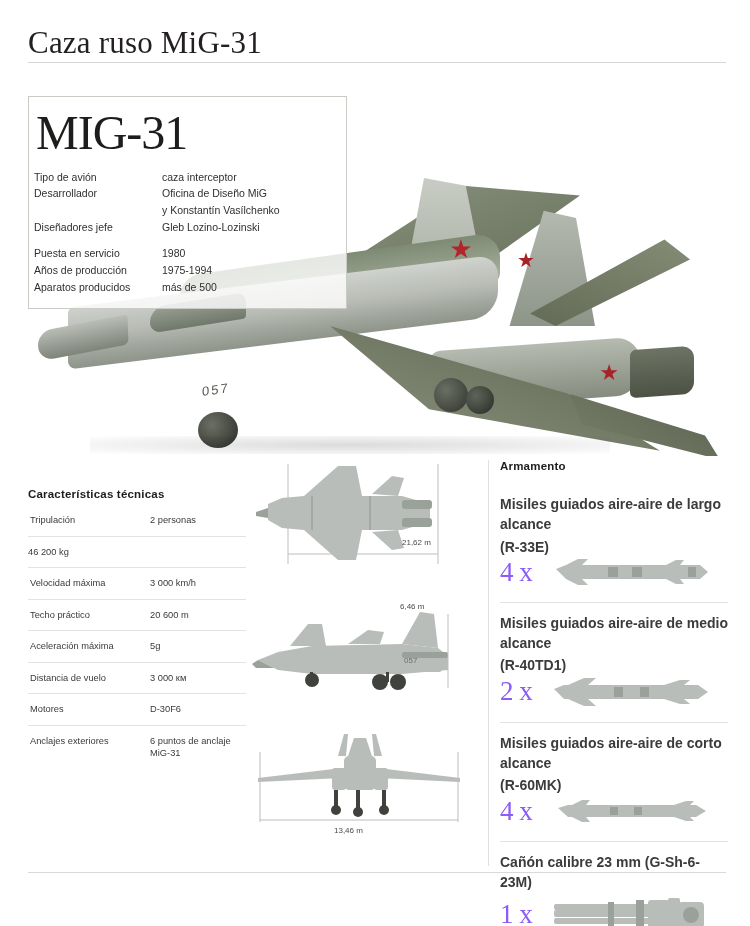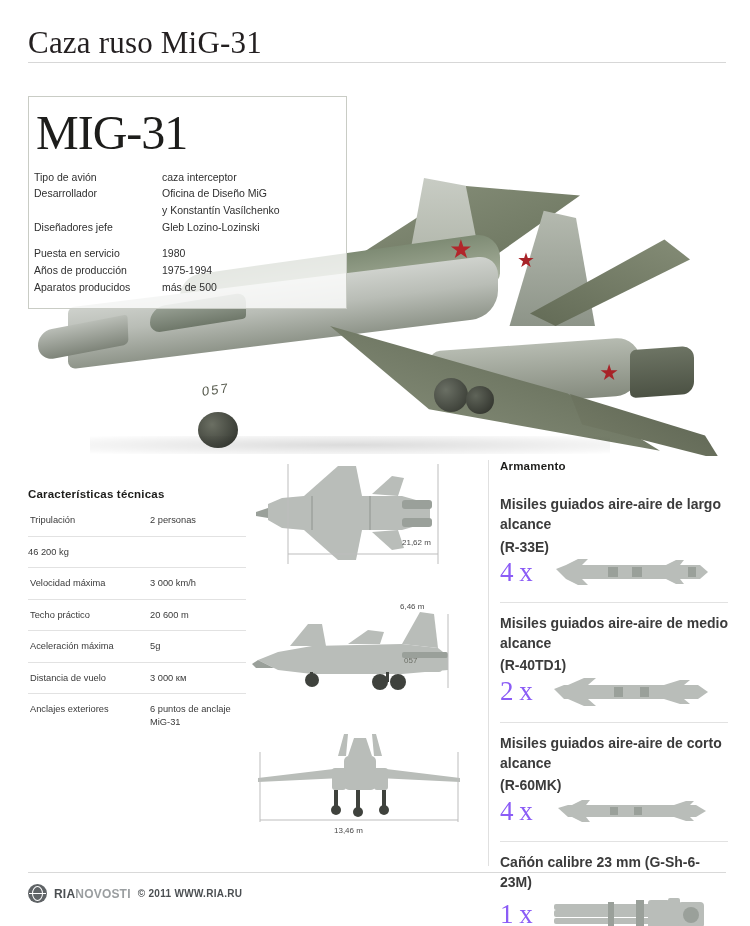--- a/index.html
+++ b/index.html
@@ -484,20 +484,24 @@
     </div>
     <div class="tech-row">
       <div class="k">Aceleración máxima</div>
       <div class="v">5g</div>
     </div>
     <div class="tech-row">
       <div class="k">Distancia de vuelo</div>
       <div class="v">3 000 км</div>
     </div>
     <div class="tech-row">
+      <div class="k">Motores</div>
+      <div class="v">D-30F6</div>
+    </div>
+    <div class="tech-row">
       <div class="k">Anclajes exteriores</div>
       <div class="v">6 puntos de anclaje MiG-31</div>
     </div>
   </div>
 
   <div class="silh">
 
     <div class="sil-block" style="left:0; top:0;">
       <svg class="sil-svg" width="200" height="110" viewBox="0 0 200 110">
         <g fill="#b9bdb9">
@@ -675,21 +679,14 @@
             <rect x="88" y="6" width="8" height="30"></rect>
             <rect x="60" y="8" width="6" height="26"></rect>
             <circle cx="143" cy="21" r="8"></circle>
           </g>
         </svg>
       </div>
     </div>
   </div>
 
   <div class="footer-rule"></div>
-  <div class="footer">
-    <div class="ria-globe"></div>
-    <div class="ria-word">
-      <span class="a">RIA</span><span class="b">NOVOSTI</span>
-    </div>
-    <div class="footer-copy">© 2011 WWW.RIA.RU</div>
-  </div>
 
 </div>
 
 </body></html>

